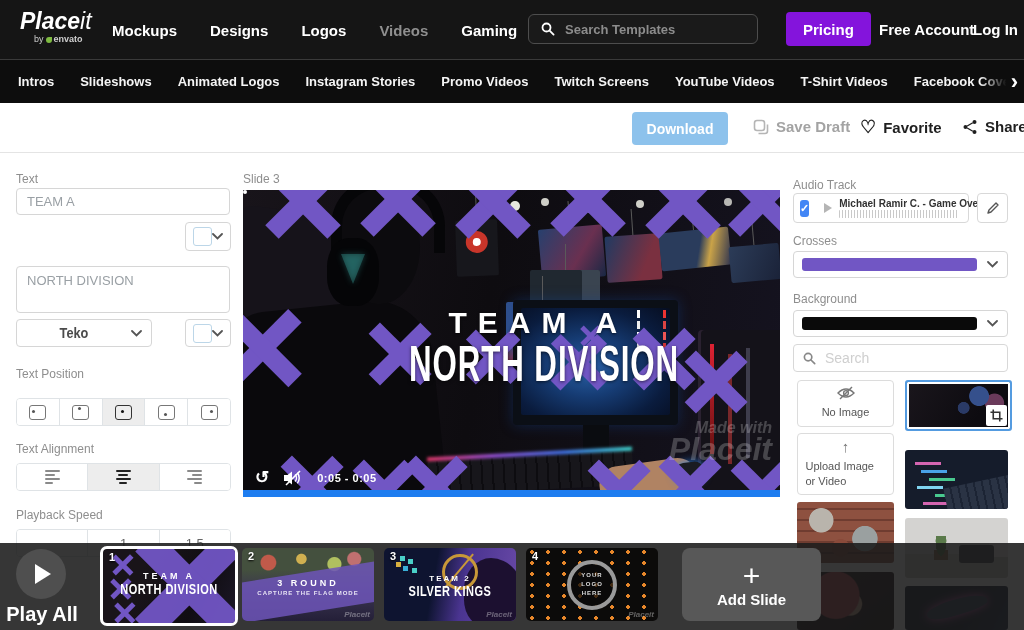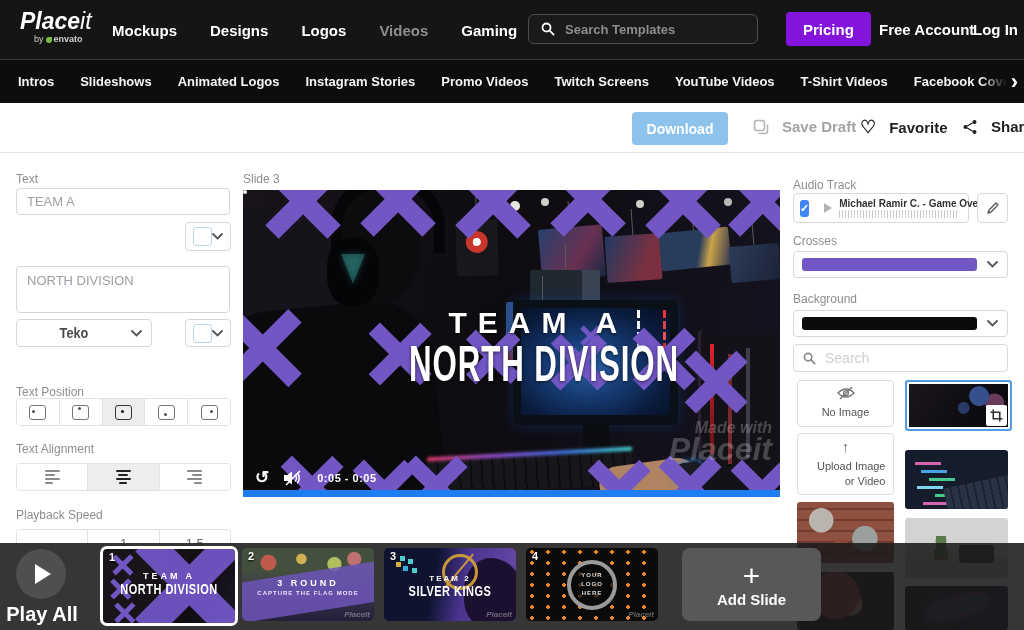--- a/index.html
+++ b/index.html
@@ -25,21 +25,21 @@
 
   
   .subnav{position:absolute;left:0;top:60px;width:1024px;height:43px;background:#0d0d0d;display:flex;align-items:center;gap:26px;padding-left:18px;box-sizing:border-box;overflow:hidden;white-space:nowrap;}
   .subnav .sn{color:#f5f5f5;font-size:13px;font-weight:600;cursor:pointer;flex:0 0 auto;}
   .subnav-fade{position:absolute;right:0;top:60px;width:44px;height:43px;background:linear-gradient(90deg,rgba(13,13,13,0),#0d0d0d 60%);display:flex;align-items:center;justify-content:flex-end;}
   .subnav-fade .chev{color:#fff;font-size:22px;font-weight:700;margin-right:6px;cursor:pointer;line-height:1;}
 
   
   .toolbar{position:absolute;left:0;top:103px;width:1024px;height:50px;background:#fff;border-bottom:1px solid #e4e4e4;box-sizing:border-box;}
   .btn-download{position:absolute;left:632px;top:112px;width:96px;height:33px;border-radius:4px;background:#8dc2ec;color:#fff;font-size:14px;font-weight:700;display:flex;align-items:center;justify-content:center;cursor:pointer;}
-  .tb-item{position:absolute;top:118px;display:flex;align-items:center;gap:13px;font-size:15px;cursor:pointer;}
+  .tb-item{position:absolute;top:118px;display:flex;align-items:center;gap:7px;font-size:15px;cursor:pointer;}
   .tb-save{left:753px;color:#a3a3a3;font-weight:600;}
   .tb-fav{left:860px;color:#1f1f1f;font-weight:600;}
   .tb-fav .hrt{font-size:18px;line-height:1;color:#1f1f1f;}
   .tb-share{left:962px;color:#1f1f1f;font-weight:600;}
 
   
   .lbl{position:absolute;font-size:12px;color:#8e8e8e;}
   .inputbox{position:absolute;border:1px solid #d6d6d6;border-radius:4px;background:#fff;box-sizing:border-box;}
   .inputbox input,.inputbox textarea{border:none;outline:none;width:100%;height:100%;box-sizing:border-box;padding:6px 10px;font-size:13px;color:#9aa0a5;font-family:"Liberation Sans",sans-serif;resize:none;background:transparent;}
   .select{position:absolute;border:1px solid #d6d6d6;border-radius:4px;background:#fff;box-sizing:border-box;display:flex;align-items:center;cursor:pointer;}
@@ -107,21 +107,21 @@
   .adiv{width:1px;height:100%;background:#e4e4e4;margin-left:7px;}
   .aplay{width:0;height:0;border-top:5px solid transparent;border-bottom:5px solid transparent;border-left:8px solid #b5b5b5;margin-left:8px;cursor:pointer;}
   .ameta{display:flex;flex-direction:column;margin-left:7px;}
   .ameta .at{font-size:10px;font-weight:700;color:#333;white-space:nowrap;}
   .wave{margin-top:1px;width:120px;height:8px;background:repeating-linear-gradient(90deg,#c9c9c9 0 1px,transparent 1px 3px);border-radius:1px;}
   .aedit{position:absolute;left:977px;top:193px;width:31px;height:30px;border:1px solid #d8d8d8;border-radius:4px;background:#fff;display:flex;align-items:center;justify-content:center;cursor:pointer;box-sizing:border-box;}
   .swatchbar{height:13px;flex:1;border-radius:3px;margin:0 10px 0 8px;}
   .rsearch{position:absolute;left:793px;top:344px;width:215px;height:28px;border:1px solid #d8d8d8;border-radius:4px;background:#fff;display:flex;align-items:center;padding-left:9px;box-sizing:border-box;}
   .rsearch input{border:none;outline:none;margin-left:7px;width:160px;font-size:14px;color:#555;font-family:"Liberation Sans",sans-serif;}
   .rsearch input::placeholder{color:#cfcfcf;}
-  .tile{position:absolute;border:1px solid #dcdcdc;border-radius:4px;background:#fff;display:flex;flex-direction:column;align-items:center;justify-content:center;gap:5px;color:#555;font-size:11px;cursor:pointer;box-sizing:border-box;text-align:right;line-height:1.4;}
+  .tile{position:absolute;border:1px solid #dcdcdc;border-radius:4px;background:#fff;display:flex;flex-direction:column;align-items:center;justify-content:center;gap:5px;color:#555;font-size:11px;cursor:pointer;box-sizing:border-box;text-align:left;line-height:1.4;}
   .thumb{position:absolute;border-radius:3px;overflow:hidden;cursor:pointer;}
   .sel-thumb{border:2px solid #549be0;box-shadow:inset 0 0 0 2px #fff;}
   .crop-btn{position:absolute;right:3px;bottom:3px;width:21px;height:21px;background:#fff;border-radius:2px;display:flex;align-items:center;justify-content:center;cursor:pointer;}
   .th-game{background:radial-gradient(circle at 70% 30%,#35508c 0 12%,transparent 13%),radial-gradient(circle at 85% 45%,#6a3a5a 0 10%,transparent 11%),radial-gradient(circle at 55% 55%,#2a3a66 0 9%,transparent 10%),linear-gradient(120deg,#1a161c,#0d0b10 70%);}
   .th-code{background:#151c2b;position:absolute;}
   .th-code::before{content:"";position:absolute;left:10px;top:12px;width:26px;height:3px;background:#d465b0;
      box-shadow:6px 8px 0 #4aa3e8,14px 16px 0 #49c98f,2px 24px 0 #7fd4f0,20px 32px 0 #49c98f,8px 40px 0 #d465b0;}
   .th-code::after{content:"";position:absolute;right:-8px;bottom:-6px;width:70px;height:34px;background:repeating-linear-gradient(90deg,#2a3344 0 6px,#1c2434 6px 8px);transform:rotate(-12deg);}
   .th-brick{background:
      radial-gradient(circle at 25% 30%,#b9b4ac 0 14%,transparent 15%),
@@ -264,21 +264,21 @@
         <polyline points="1,1 5.5,5.5 10,1" fill="none" stroke="#555" stroke-width="1.8" stroke-linecap="round"></polyline>
       </svg>
   </div>
   <div class="select colorpick" style="left:185px;top:319px;width:46px;height:28px;">
     <span class="swatch-sq"></span>
     <svg width="11" height="7" viewBox="0 0 11 7">
         <polyline points="1,1 5.5,5.5 10,1" fill="none" stroke="#555" stroke-width="1.8" stroke-linecap="round"></polyline>
       </svg>
   </div>
 
-  <span class="lbl" style="left:16px;top:385px;">Text Position</span>
+  <span class="lbl" style="left:16px;top:367px;">Text Position</span>
   <div class="seg" style="left:16px;top:398px;width:215px;height:28px;">
     <div class="cell">
         <span class="pos-ico">
           <span class="dot" style="left:2px;top:4px;"></span>
         </span>
       </div>
     <div class="cell">
         <span class="pos-ico">
           <span class="dot" style="left:5px;top:1px;"></span>
         </span>

